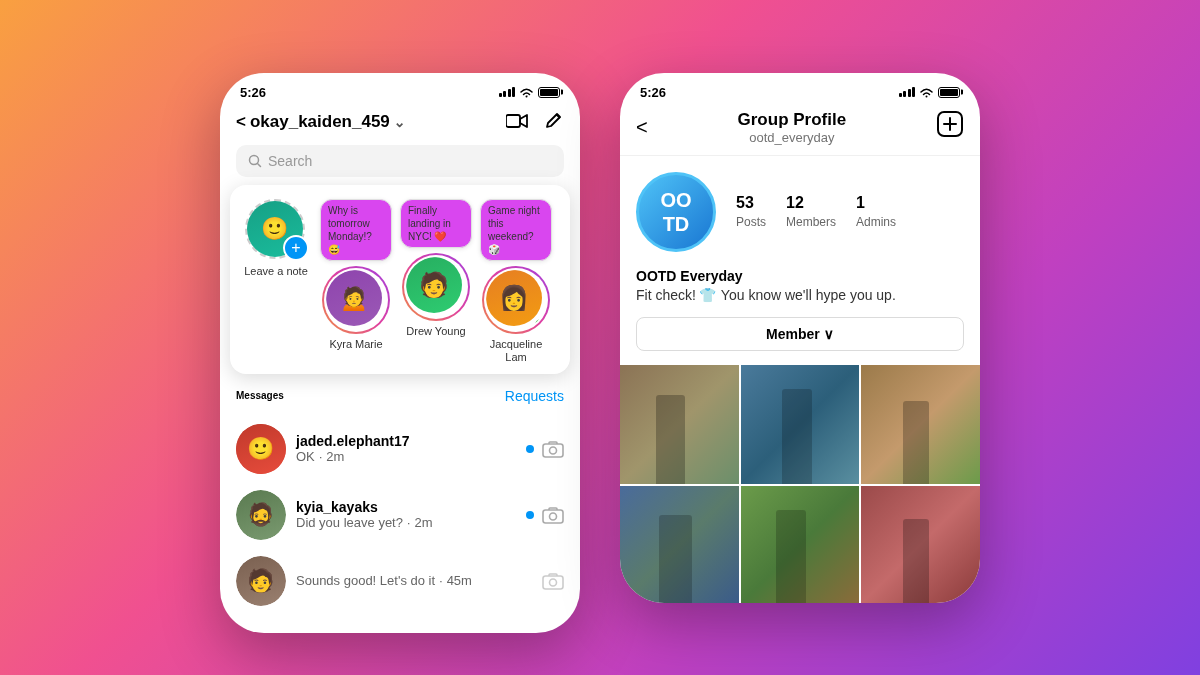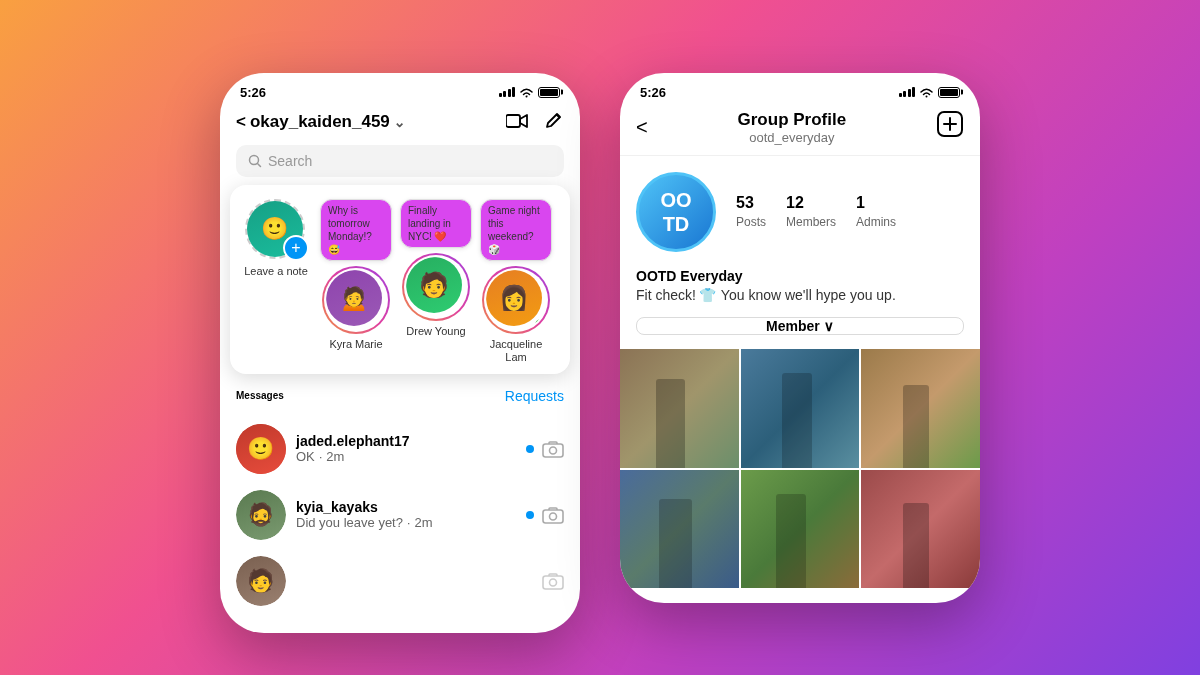--- a/index.html
+++ b/index.html
@@ -370,20 +370,21 @@
     .group-desc {
       font-size: 14px;
       color: #333;
       line-height: 1.4;
     }
 
     .member-btn {
       margin: 0 16px 14px;
       border: 1px solid #dbdbdb;
       border-radius: 8px;
+      padding: 8px;
       text-align: center;
       font-size: 14px;
       font-weight: 600;
       display: flex;
       align-items: center;
       justify-content: center;
       gap: 4px;
     }
 
     
@@ -628,20 +629,21 @@
           <path d="M7 4V3a1 1 0 011-1h6a1 1 0 011 1v1" stroke="#aaa" stroke-width="1.6"></path>
         </svg>
       </div>
     </div>
 
     <div class="message-item">
       <div class="message-avatar">
         <div style="width:50px;height:50px;border-radius:50%;background:linear-gradient(160deg,#7a6050,#9a8070);display:flex;align-items:center;justify-content:center;font-size:22px;">🧑</div>
       </div>
       <div class="message-content">
+        <div class="message-preview">Sounds good! Let's do it · 45m</div>
       </div>
       <div class="message-right">
         <svg width="22" height="18" viewBox="0 0 22 18" fill="none">
           <rect x="1" y="4" width="20" height="13" rx="2.5" stroke="#ccc" stroke-width="1.6"></rect>
           <circle cx="11" cy="10.5" r="3.5" stroke="#ccc" stroke-width="1.6"></circle>
           <path d="M7 4V3a1 1 0 011-1h6a1 1 0 011 1v1" stroke="#ccc" stroke-width="1.6"></path>
         </svg>
       </div>
     </div>
 

